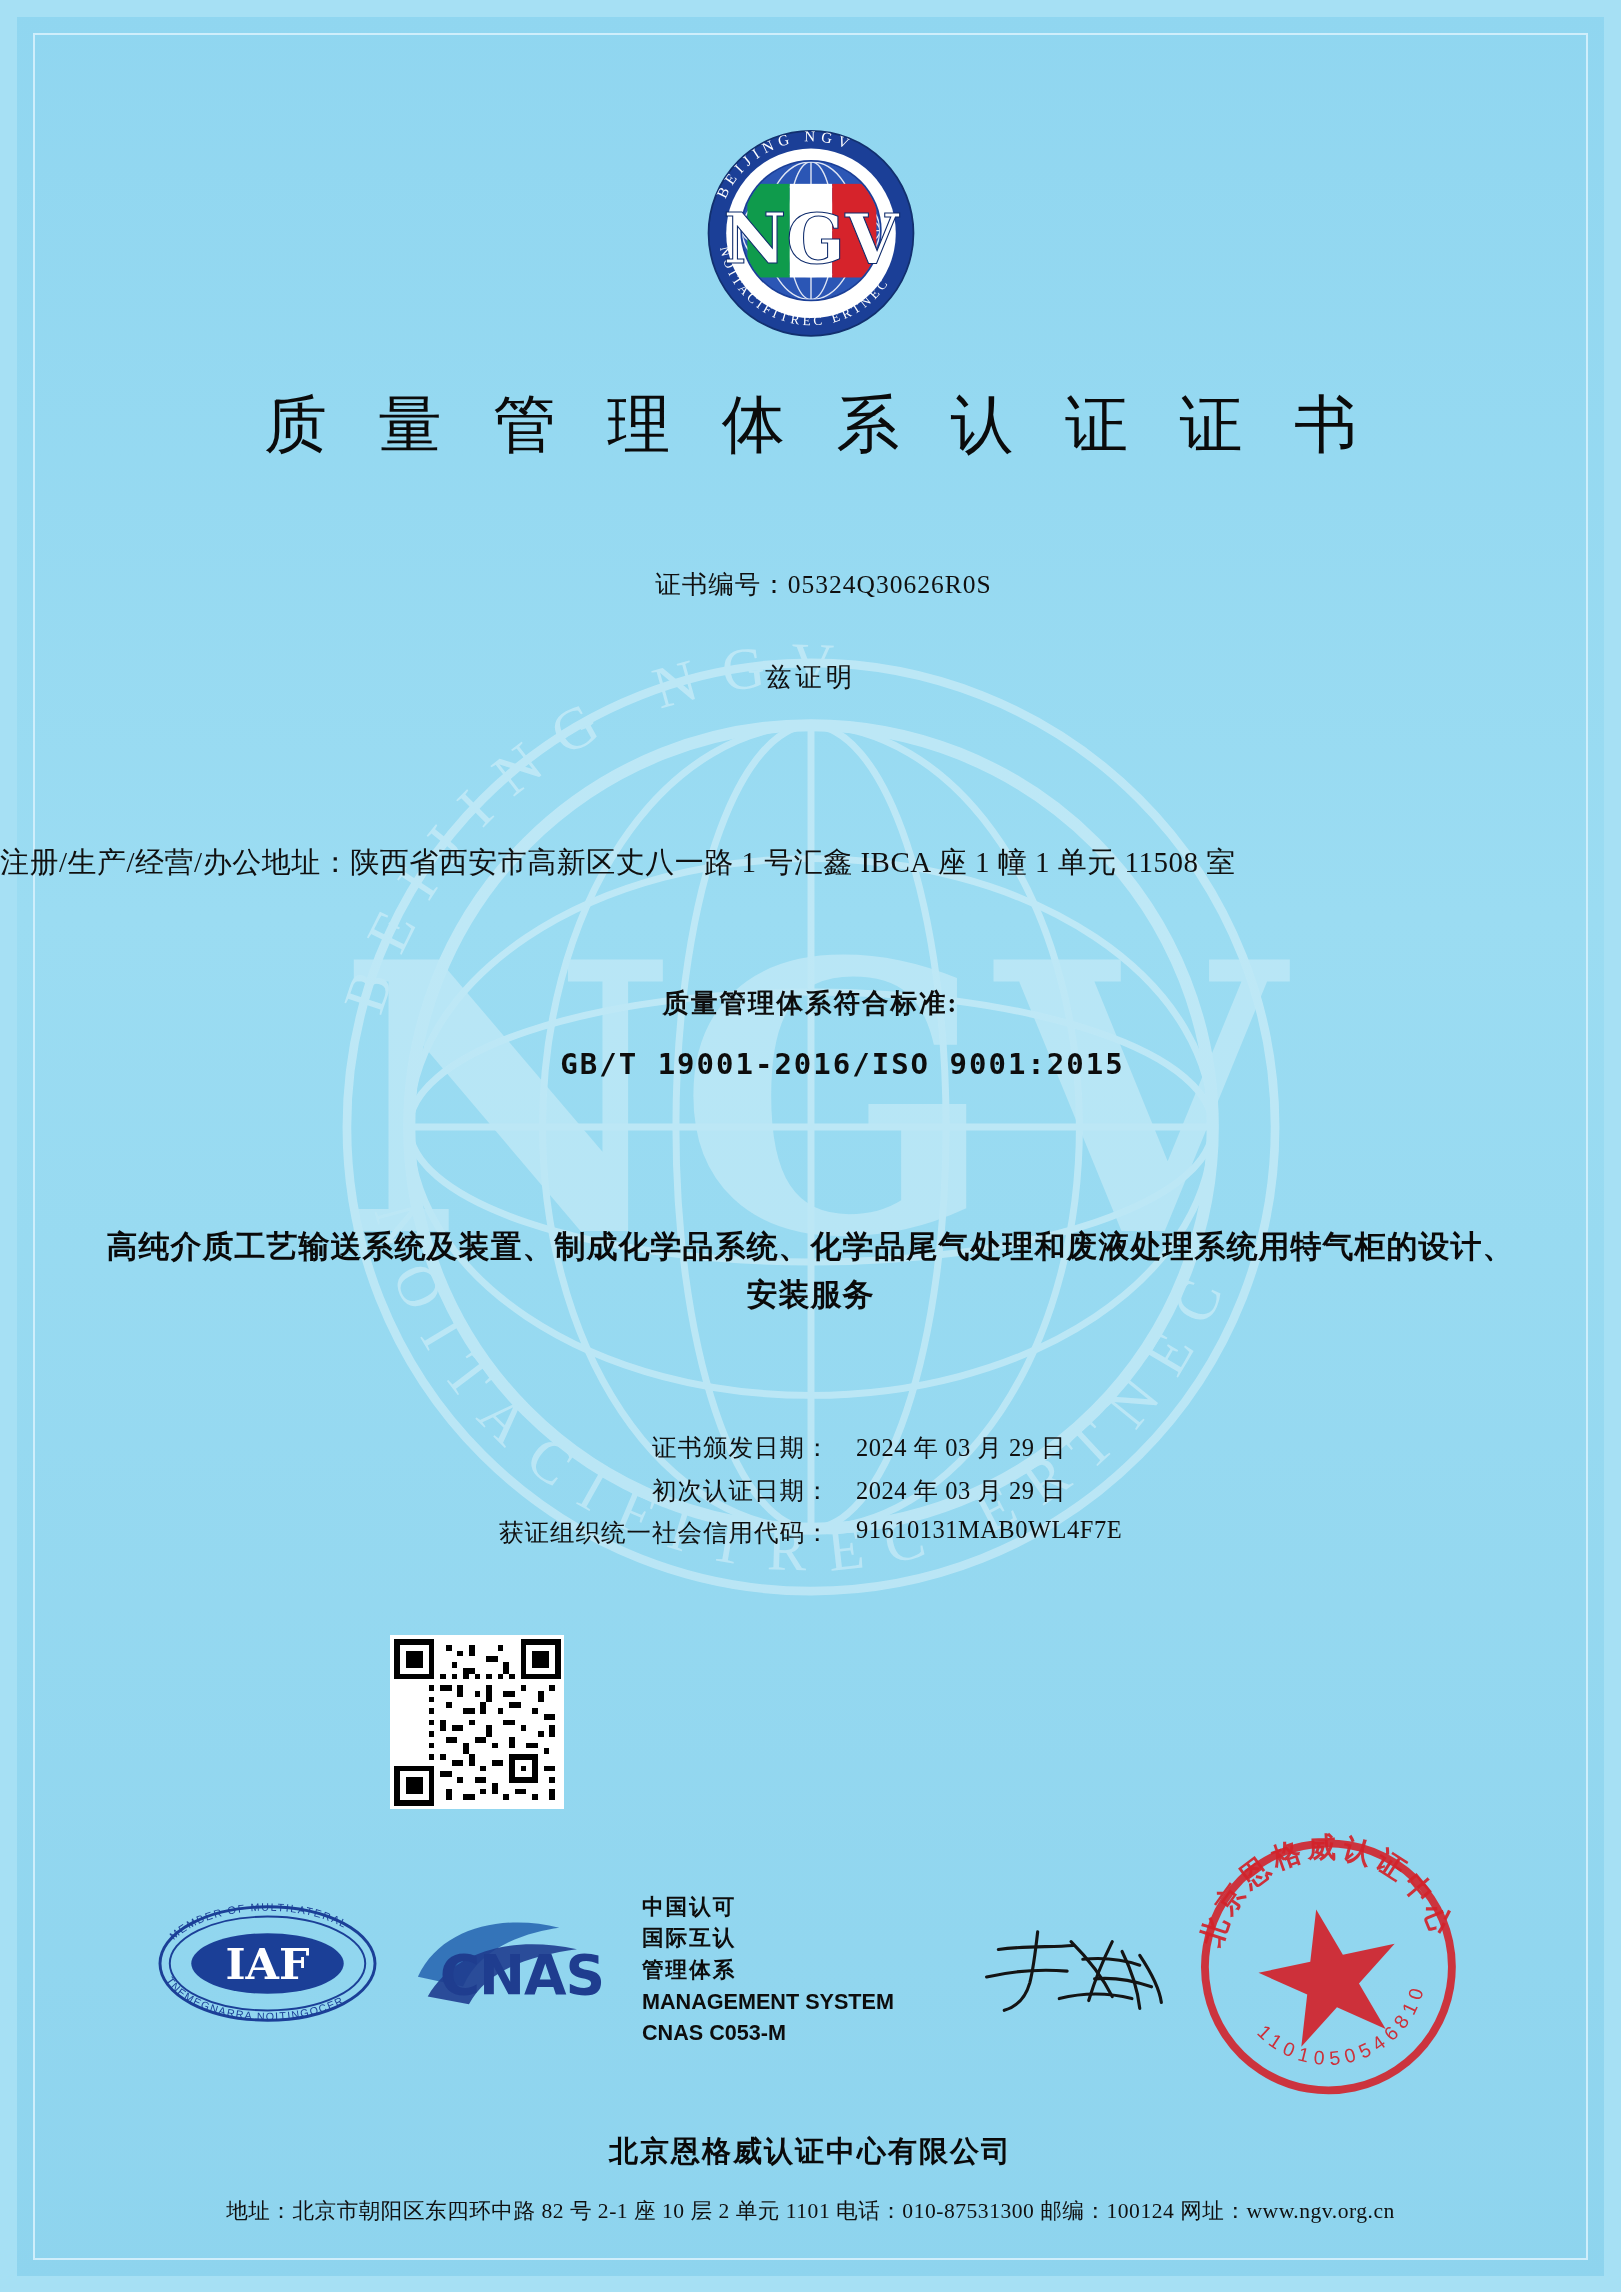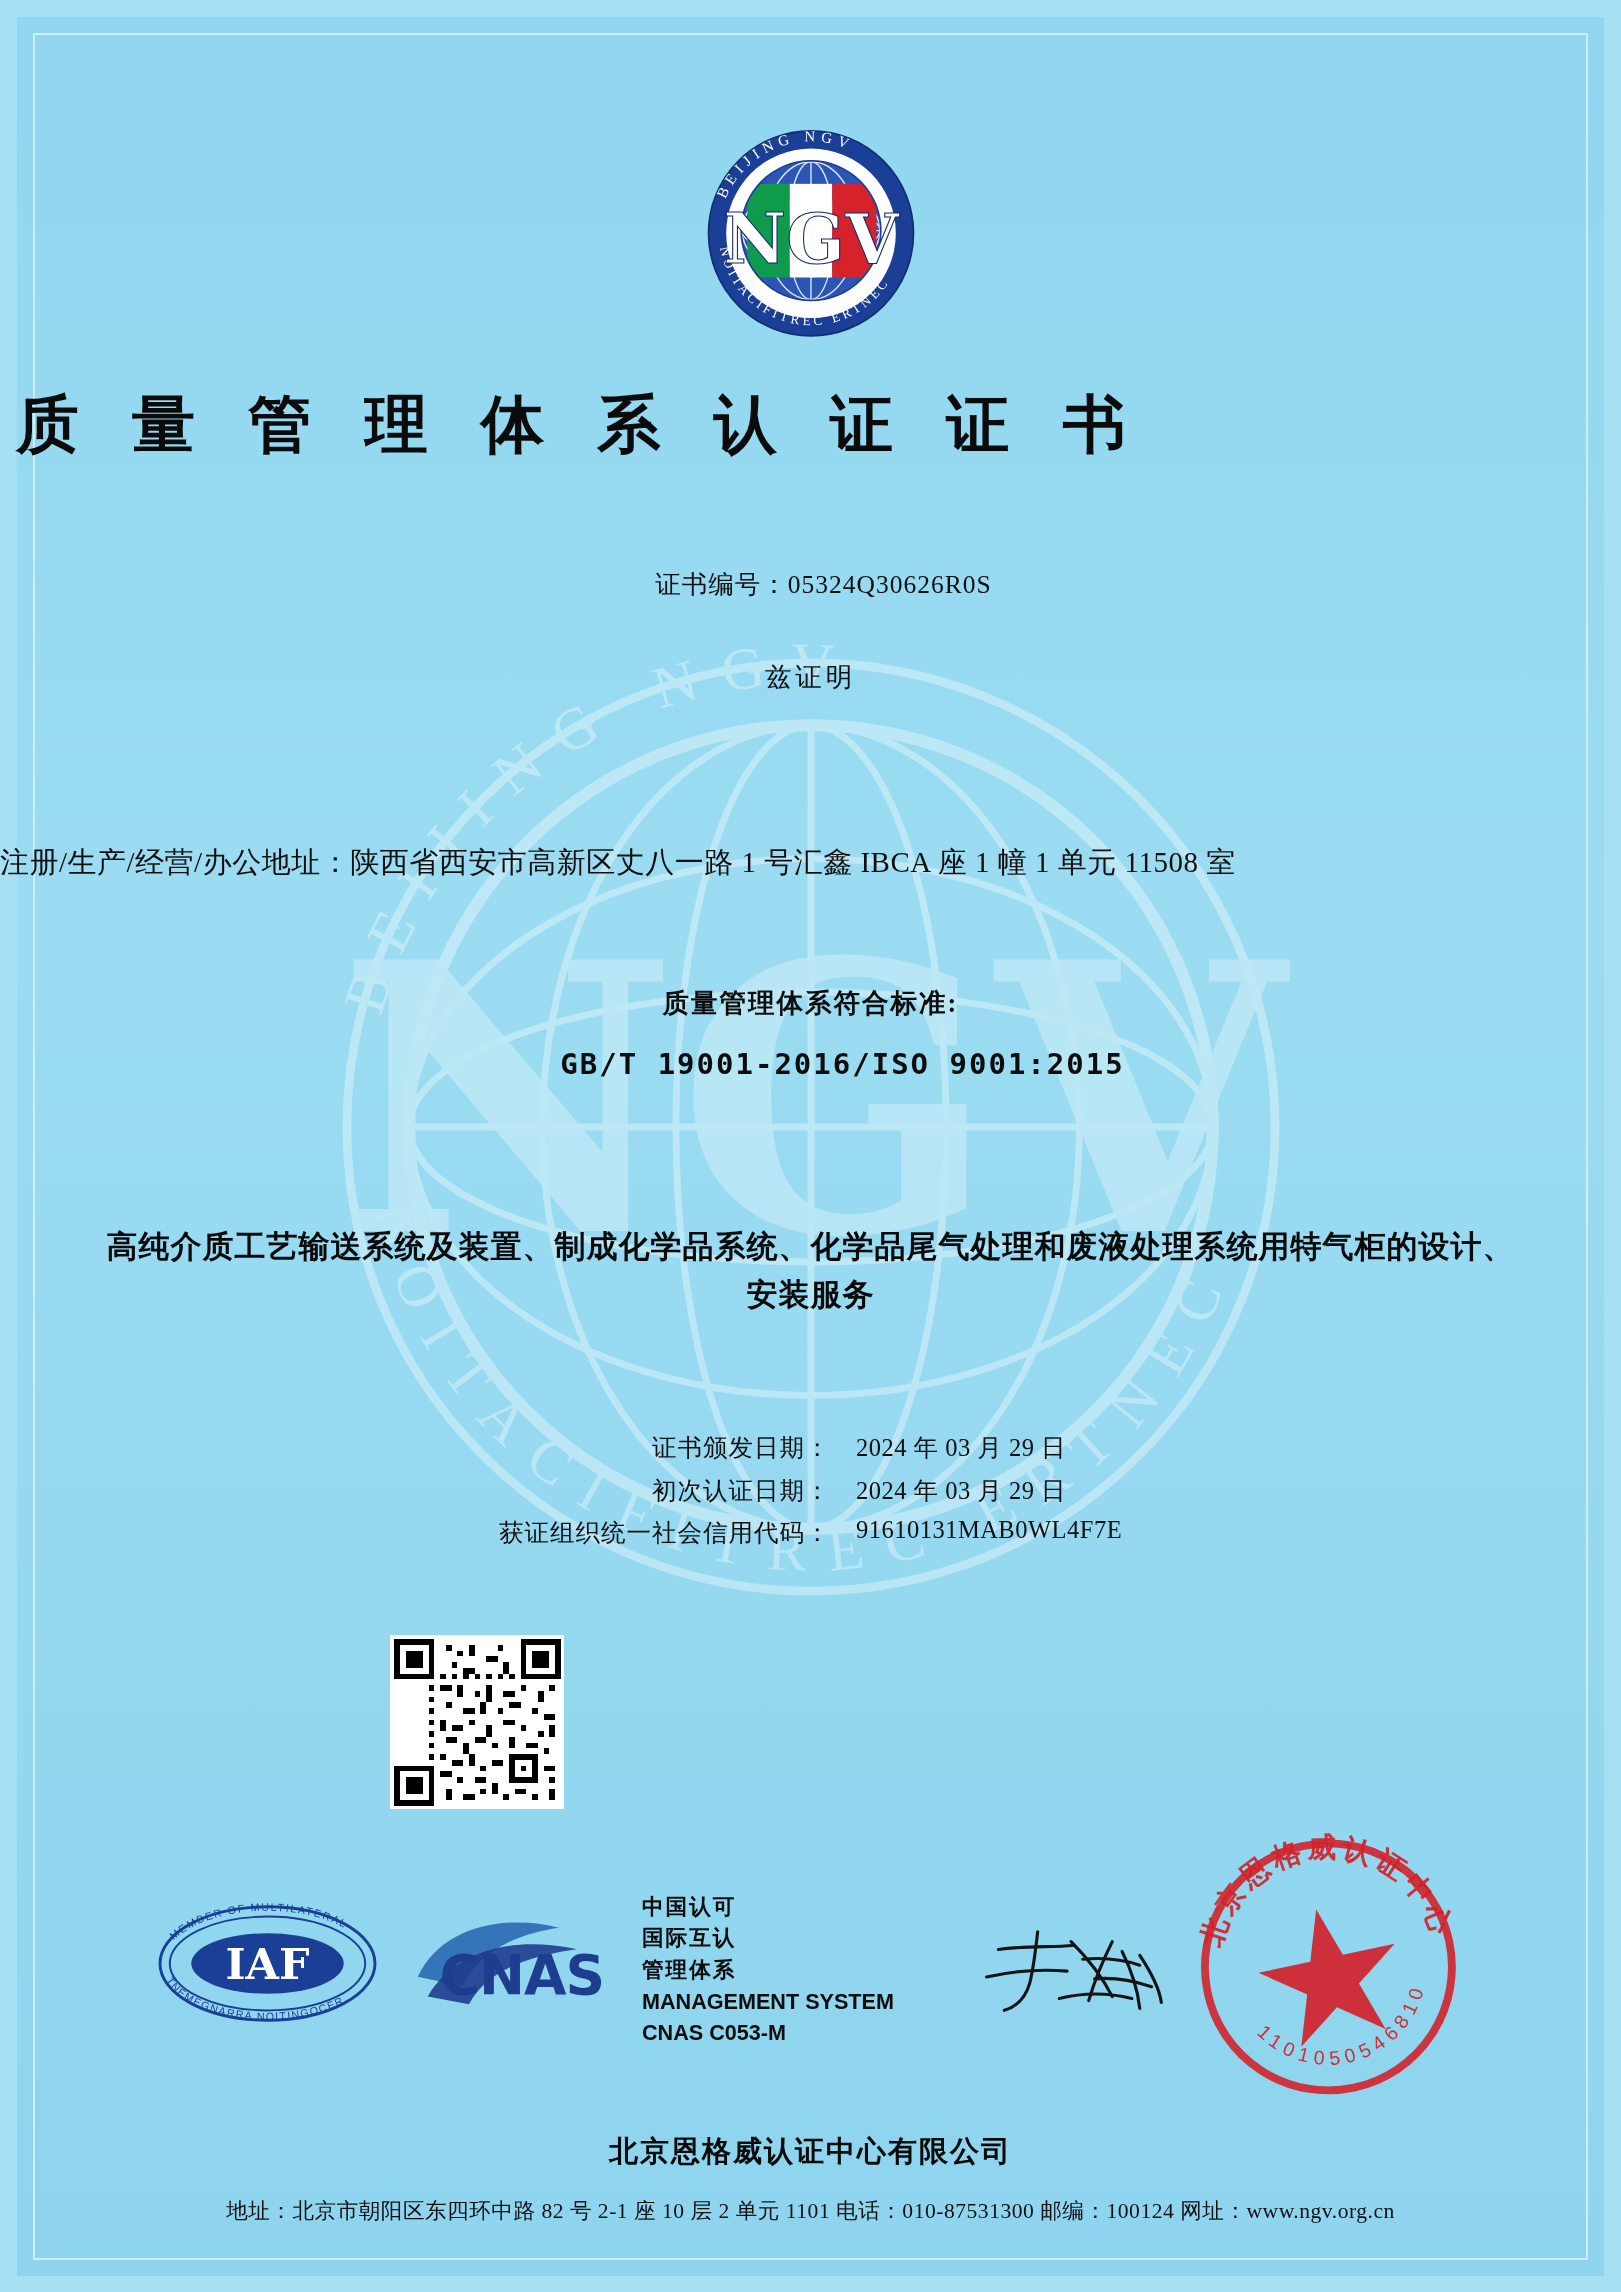--- a/index.html
+++ b/index.html
@@ -67,23 +67,23 @@
     width: 265px;
     height: 221px;
   }
 
   
   .cert-title {
     position: absolute;
     top: 382px;
     left: 0;
     width: 100%;
-    text-align: left;
+    text-align: center;
     font-size: 63px;
-    font-weight: bold;
+    font-weight: normal;
     letter-spacing: 15.7px;
     color: #0b0b0b;
     font-family: "DejaVu Serif", serif;
     text-indent: 15.7px;
   }
 
   .cert-no {
     position: absolute;
     top: 567px;
     left: 0;

